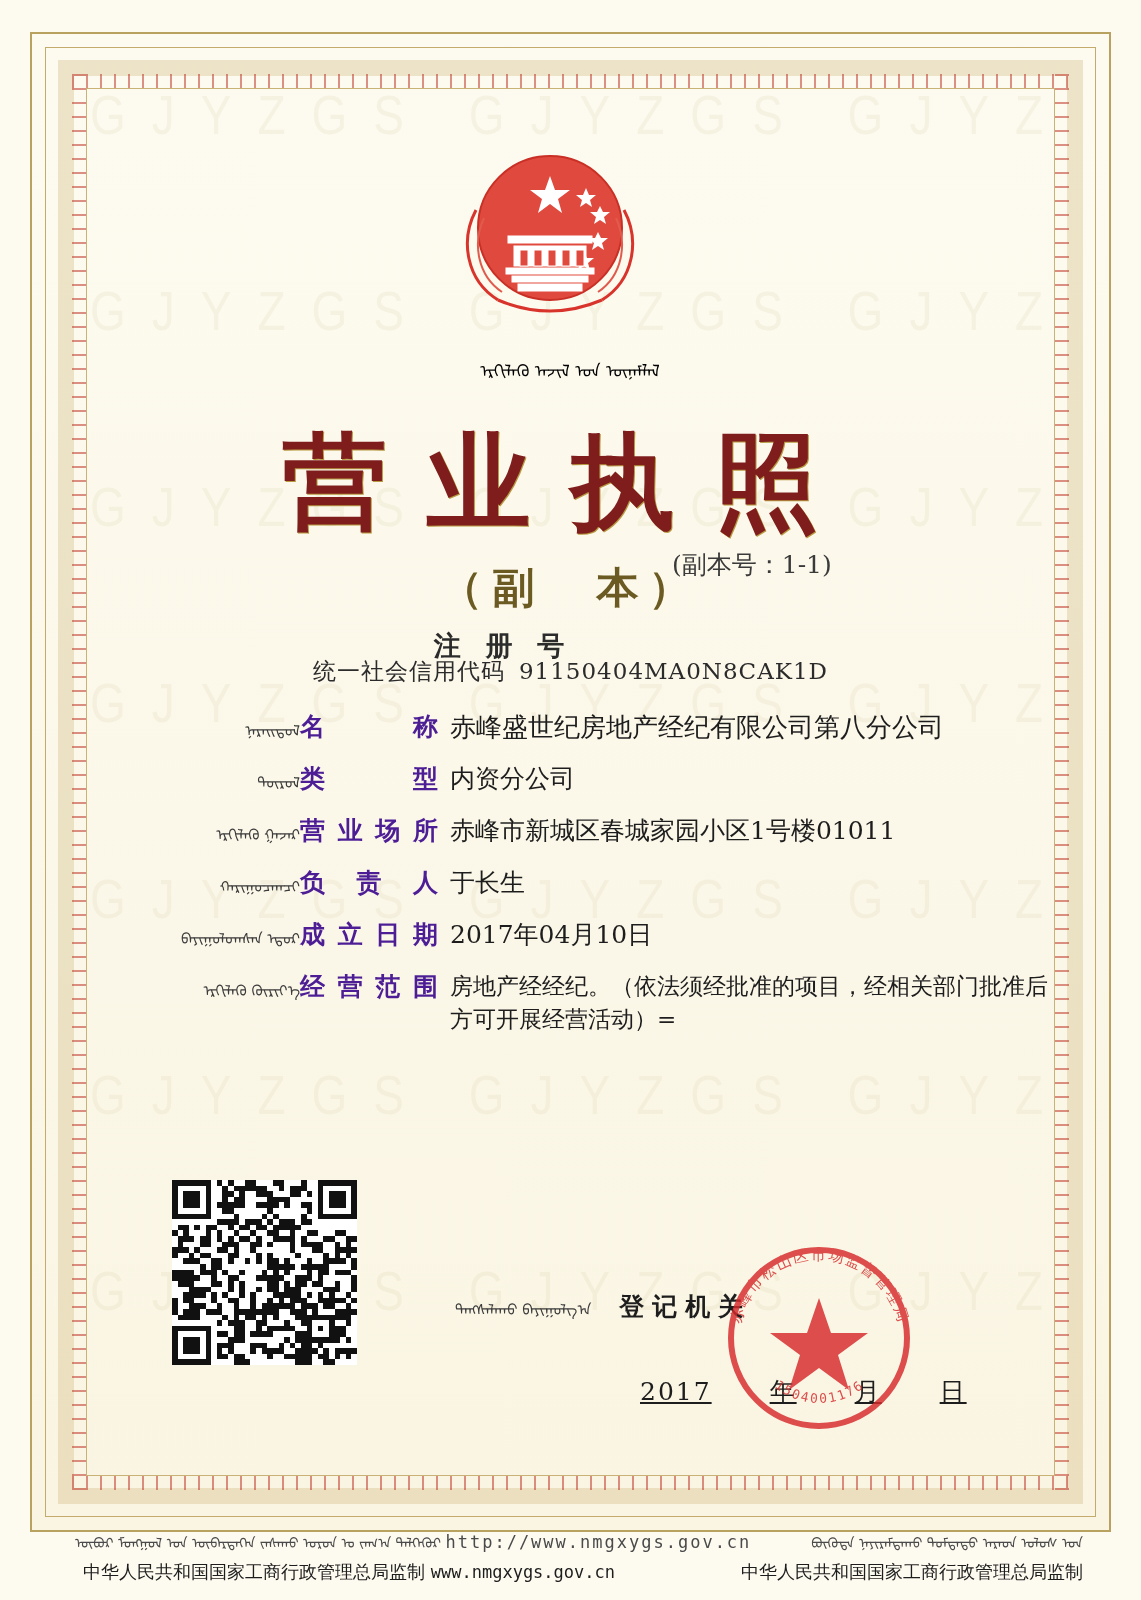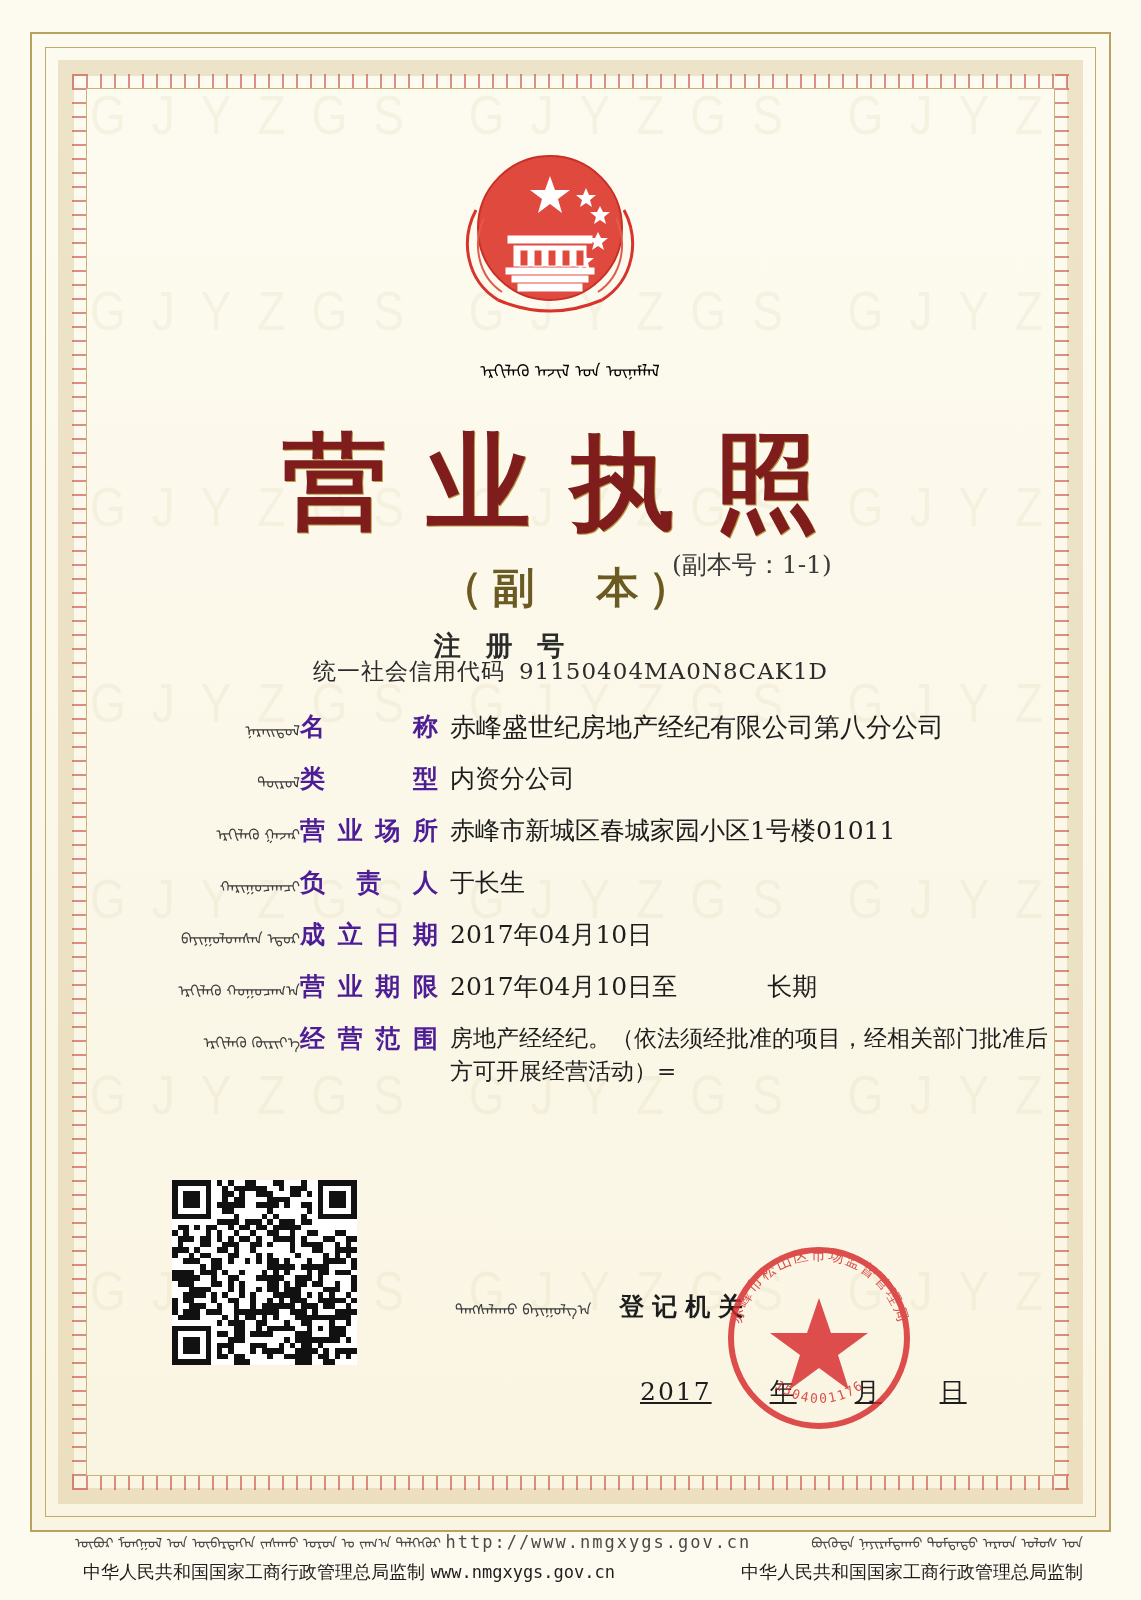--- a/index.html
+++ b/index.html
@@ -373,27 +373,20 @@
       <div class="f-label">负责人</div>
       <div class="f-value">于长生</div>
     </div>
 
     <div class="field-row">
       <div class="f-mongol">ᠪᠠᠶᠢᠭᠤᠯᠤᠭᠰᠠᠨ ᠡᠳᠦᠷ</div>
       <div class="f-label">成立日期</div>
       <div class="f-value">2017年04月10日</div>
     </div>
 
-    <div class="field-row">
-      <div class="f-mongol">ᠡᠷᠬᠢᠯᠡᠬᠦ ᠬᠤᠭᠤᠴᠠᠭ᠎ᠠ</div>
-      <div class="f-label">营业期限</div>
-      <div class="f-value">
-        <span>2017年04月10日至</span><span class="term-suffix">长期</span>
-      </div>
-    </div>
 
     <div class="field-row row-scope">
       <div class="f-mongol">ᠡᠷᠬᠢᠯᠡᠬᠦ ᠬᠦᠷᠢᠶ᠎ᠡ</div>
       <div class="f-label">经营范围</div>
       <div class="f-value">房地产经经纪。（依法须经批准的项目，经相关部门批准后方可开展经营活动）=</div>
     </div>
 
   </div>
 
   <div class="qr">

